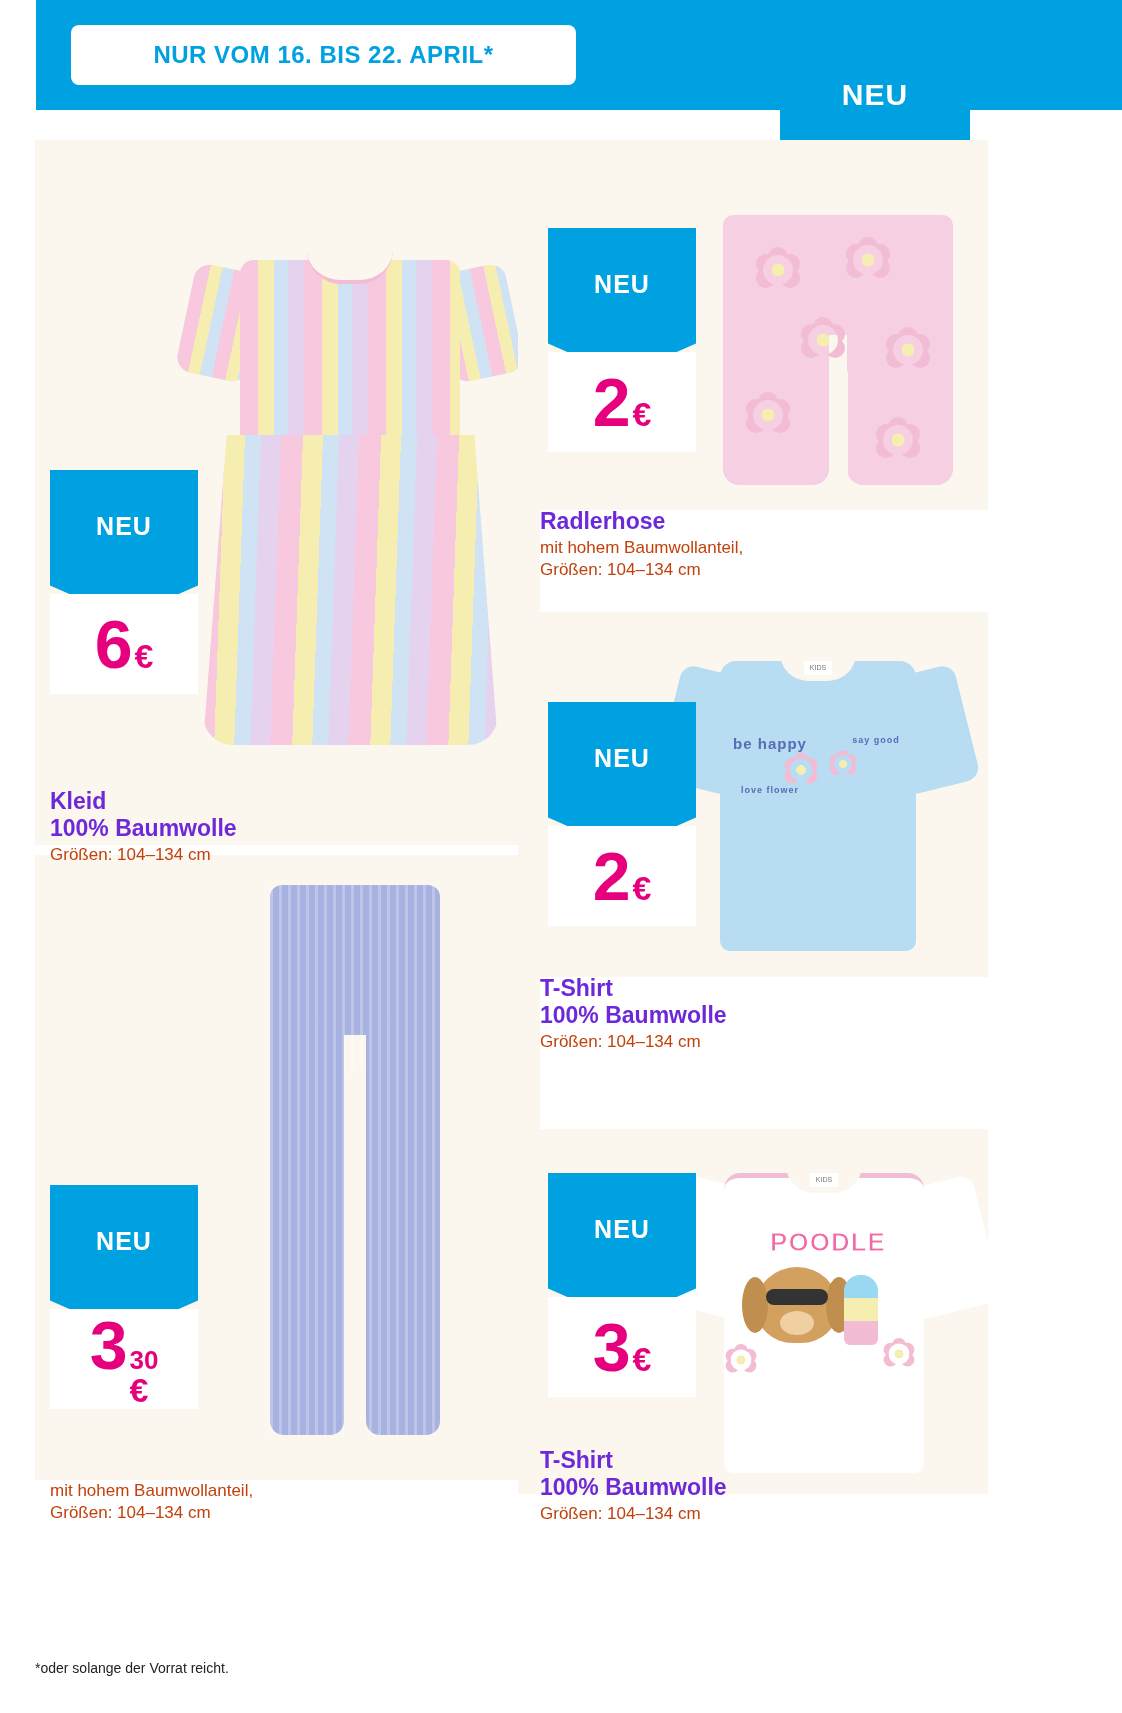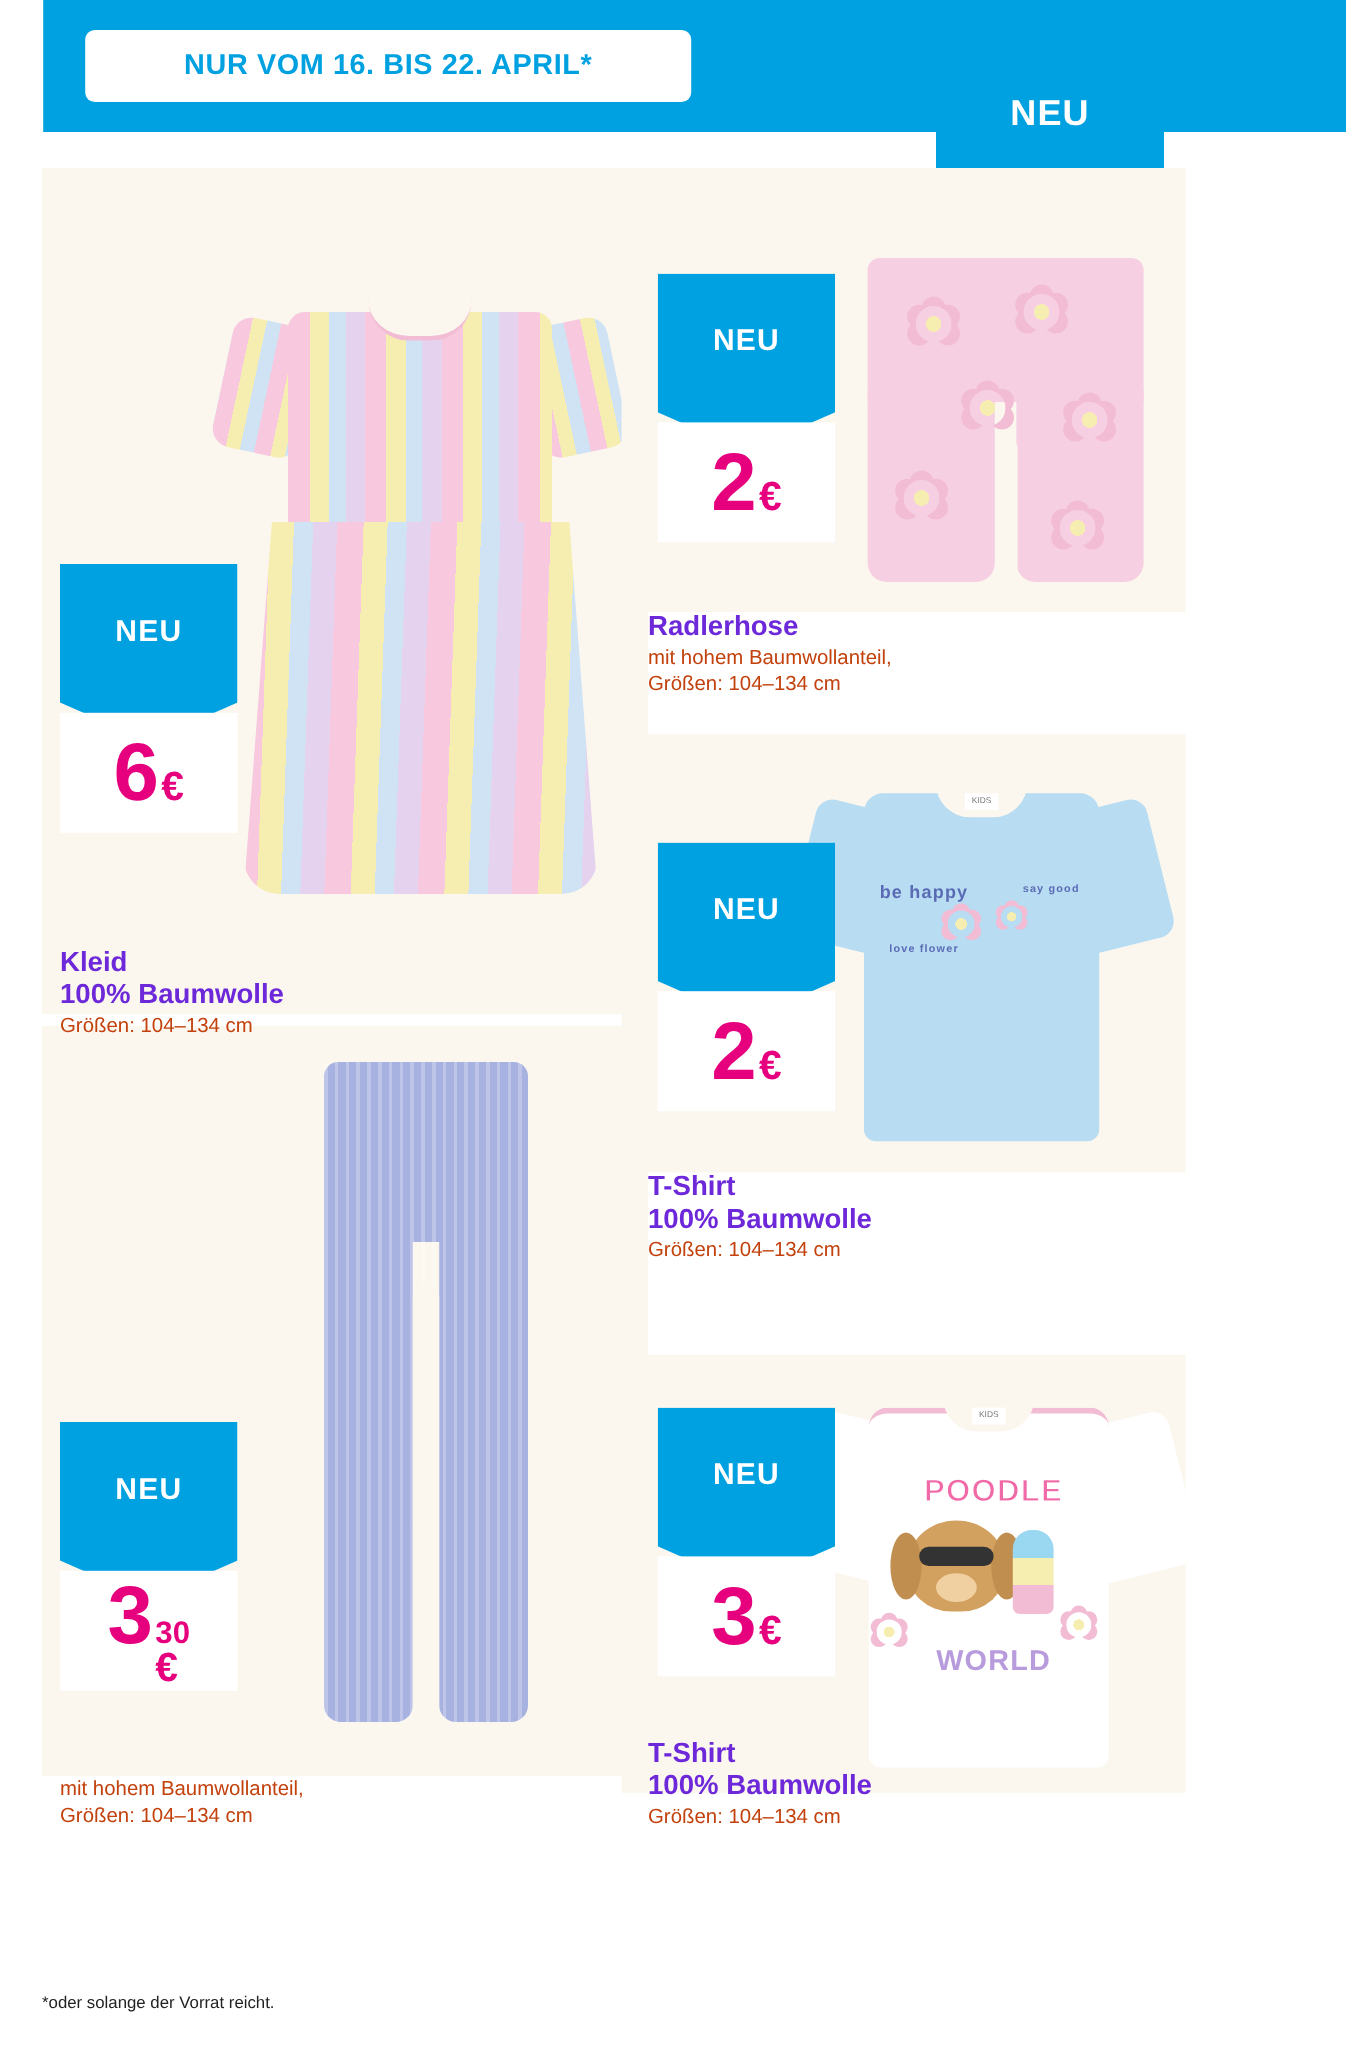--- a/index.html
+++ b/index.html
@@ -405,21 +405,20 @@
         <div class="graphic-text" style="top:78px; left:0; font-size:26px; color:#f06aa8; -webkit-text-stroke:1px #fff;">POODLE</div>
         <div class="dog">
           <div class="dog-ear-l"></div>
           <div class="dog-ear-r"></div>
           <div class="dog-glasses"></div>
           <div class="dog-snout"></div>
         </div>
         <div class="popsicle"></div>
         <div class="flower" style="left:58px; top:196px; transform:scale(0.7);"></div>
         <div class="flower" style="left:216px; top:190px; transform:scale(0.7);"></div>
-        <div class="graphic-text" style="top:222px; left:0; font-size:24px; color:#b89bdc;">WORLD</div>
       </div>
     </div>
   </div>
   <div class="flag" style="left:548px; top:1173px;">
     <div class="pennant">
       <span>NEU</span>
     </div>
     <div class="price-box">
       <div class="price">
         <span class="main">3</span>

